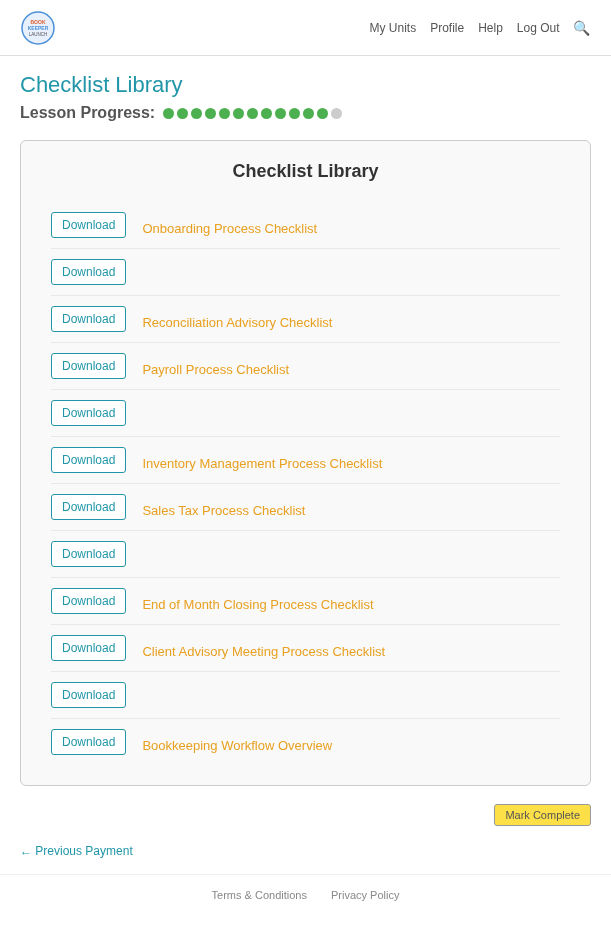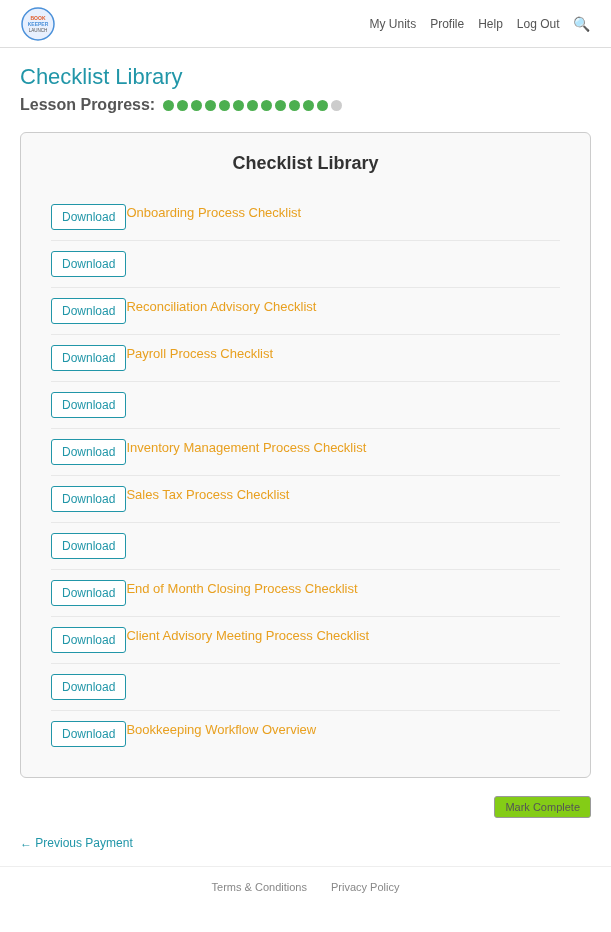--- a/index.html
+++ b/index.html
@@ -12,21 +12,21 @@
       min-height: 932px;
     }
 
     
     .header {
       display: flex;
       align-items: center;
       justify-content: space-between;
       padding: 8px 20px;
       border-bottom: 1px solid #ddd;
-      height: 48px;
+      height: 56px;
     }
     .logo-area {
       display: flex;
       align-items: center;
       gap: 6px;
     }
     .logo-icon {
       width: 36px;
       height: 36px;
     }
@@ -97,23 +97,24 @@
       color: #333;
       margin-bottom: 20px;
     }
     .checklist-items {
       display: flex;
       flex-direction: column;
       gap: 0;
     }
     .checklist-item {
       display: flex;
-      align-items: flex-start;
+      align-items: flex-end;
       padding: 10px 0;
       border-bottom: 1px solid #e8e8e8;
+      gap: 16px;
     }
     .checklist-item:last-child {
       border-bottom: none;
     }
     .download-btn {
       min-width: 72px;
       padding: 5px 10px;
       border: 1px solid #2196a8;
       background: #fff;
       color: #2196a8;
@@ -131,21 +132,21 @@
     
     .mark-complete-area {
       display: flex;
       justify-content: flex-end;
       padding: 8px 20px;
     }
     .mark-complete-btn {
       font-size: 11px;
       padding: 4px 10px;
       border: 1px solid #999;
-      background: #84cc16;
+      background: #fde047;
       color: #555;
       border-radius: 3px;
       cursor: pointer;
     }
 
     
     .prev-lesson-area {
       padding: 8px 20px 16px 20px;
     }
     .prev-lesson-link {

